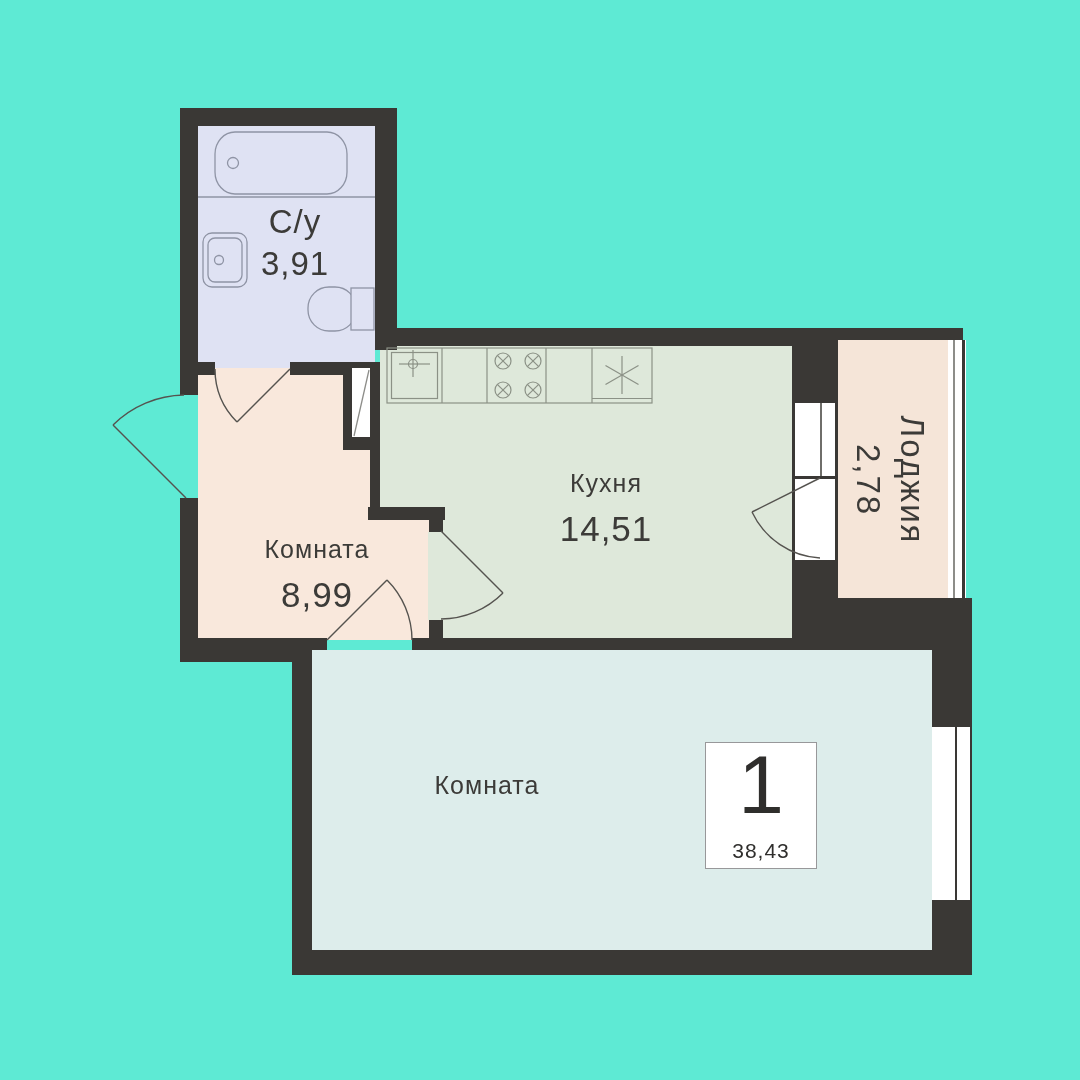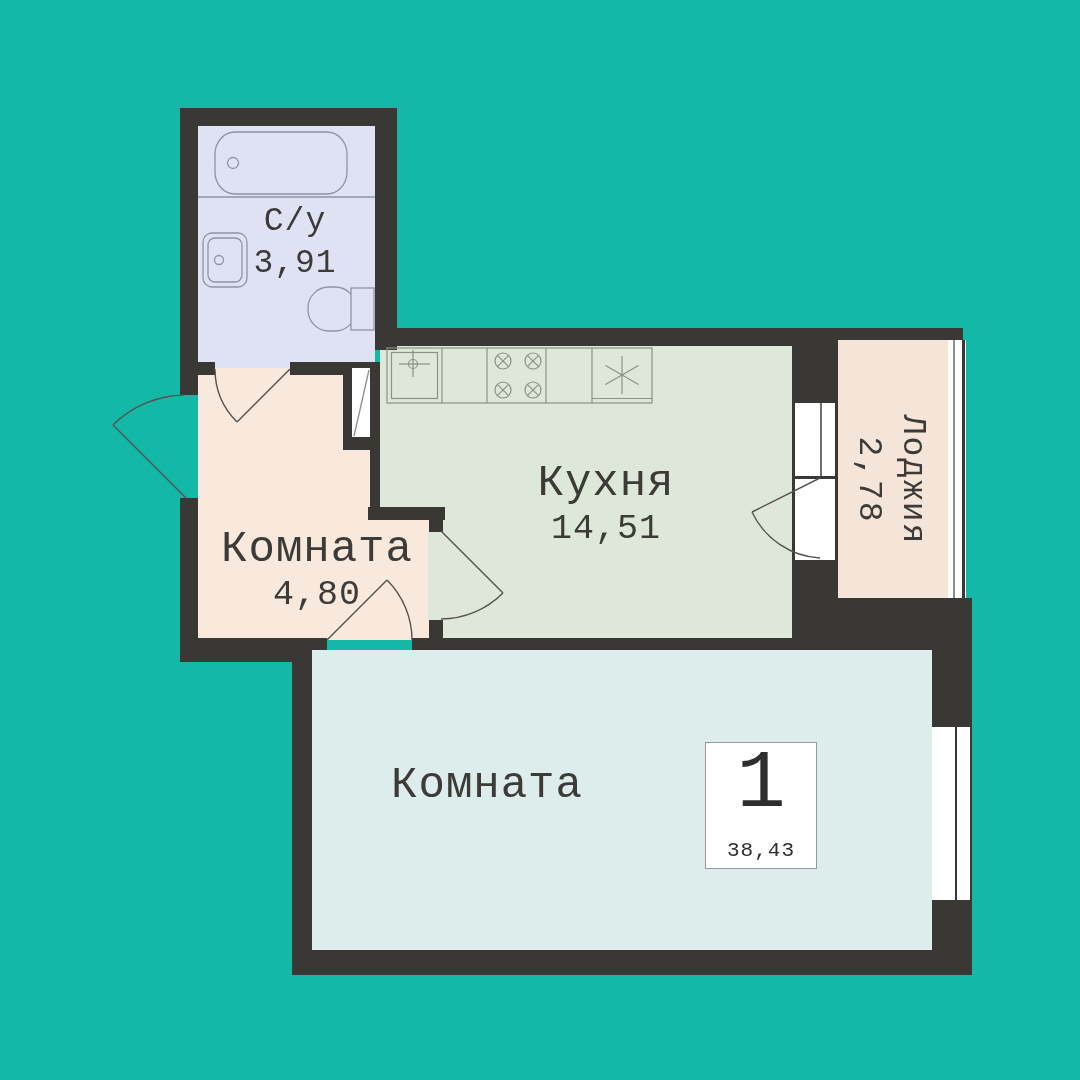--- a/index.html
+++ b/index.html
@@ -1,24 +1,24 @@
 <!DOCTYPE html>
 <html><head>
 <meta charset="utf-8">
 <style>
   html,body{margin:0;padding:0;background:#ffffff;}
-  .plan{position:relative;width:1080px;height:1080px;background:#14b8a6;overflow:hidden;
-        font-family:Liberation Mono, monospace;}
+  .plan{position:relative;width:1080px;height:1080px;background:#5eead4;overflow:hidden;
+        font-family:Liberation Sans, sans-serif;}
   .fill{position:absolute;z-index:1;}
   .wall{position:absolute;background:#3a3835;z-index:2;}
   .band{position:absolute;background:#ffffff;z-index:3;box-sizing:border-box;}
   .line{position:absolute;z-index:3;}
   svg.overlay{position:absolute;left:0;top:0;z-index:4;pointer-events:none;}
   .label{position:absolute;z-index:5;color:#3c3b38;text-align:center;letter-spacing:1px;}
-  .label .nm{font-size:44px;line-height:46px;}
+  .label .nm{font-size:25px;line-height:46px;}
   .label .ar{font-size:35px;line-height:46px;}
   .label-bath .nm,.label-bath .ar{font-size:33px;line-height:42px;}
   .label-loggia{transform:rotate(90deg);}
   .label-loggia .nm,.label-loggia .ar{font-size:33px;line-height:44px;letter-spacing:2px;}
   .badge{position:absolute;z-index:5;background:#ffffff;border:1.5px solid #98989a;
          box-sizing:border-box;display:flex;flex-direction:column;align-items:center;
          justify-content:flex-start;padding-top:2px;}
   .badge .num{font-size:82px;line-height:80px;color:#2f2e2c;}
   .badge .rule{width:82px;height:2px;background:#3a3835;margin:4px 0 5px 0;}
   .badge .total{font-size:21px;line-height:34px;color:#2f2e2c;letter-spacing:1px;}
@@ -148,21 +148,21 @@
     </g>
   </svg>
 
   <div class="label label-bath" style="left:215px;top:201px;width:160px;">
     <div class="nm">С/у</div>
     <div class="ar">3,91</div>
   </div>
 
   <div class="label" style="left:197px;top:526px;width:240px;">
     <div class="nm">Комната</div>
-    <div class="ar">4,80</div>
+    <div class="ar">8,99</div>
   </div>
 
   <div class="label" style="left:486px;top:460px;width:240px;">
     <div class="nm">Кухня</div>
     <div class="ar">14,51</div>
   </div>
 
   <div class="label label-loggia" style="left:760px;top:436px;width:260px;height:88px;">
     <div class="nm">Лоджия</div>
     <div class="ar">2,78</div>

